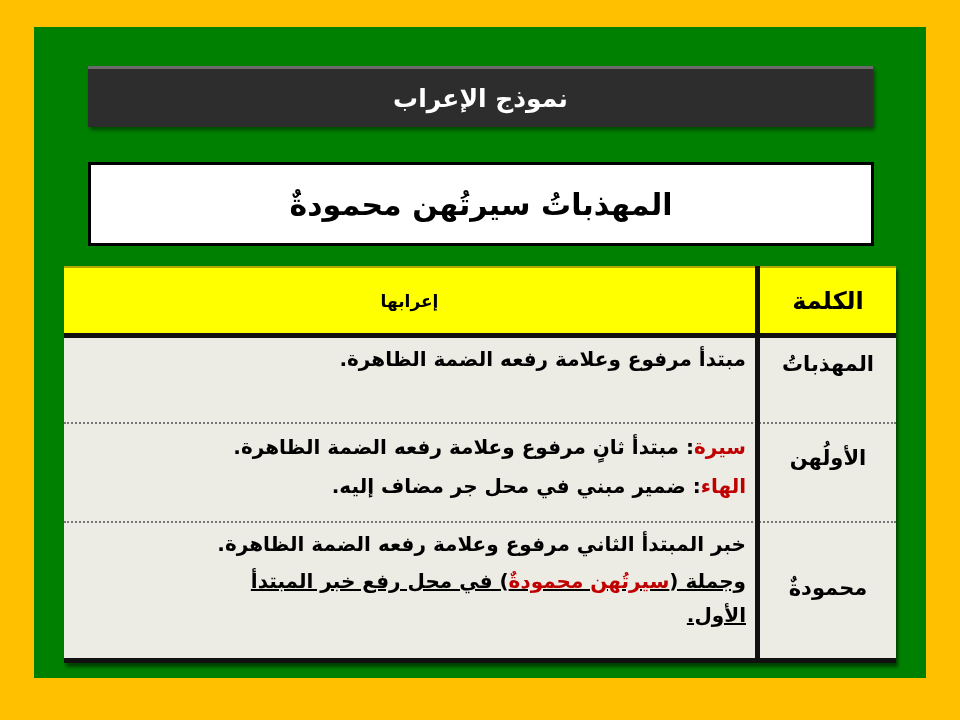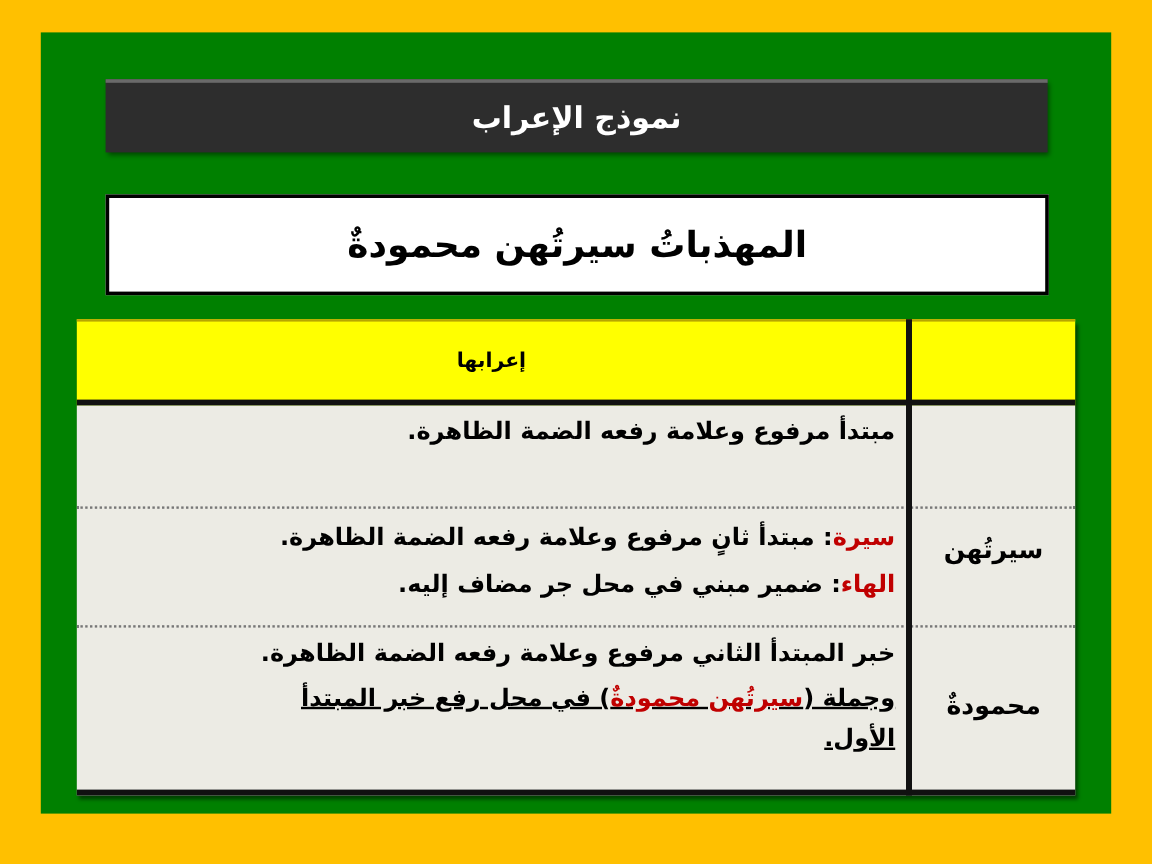--- a/index.html
+++ b/index.html
@@ -85,34 +85,36 @@
   <div class="title-bar">
     <span>نموذج الإعراب</span>
   </div>
 
   <div class="sentence-box">
     <span>المهذباتُ سيرتُهن محمودةٌ</span>
   </div>
 
   <div class="table">
     <div class="thead">
+      <div class="col-word-h">الكلمة</div>
       <div class="col-parse-h">إعرابها</div>
     </div>
     <div class="vdivider"></div>
 
     <div class="tbody">
 
       <div class="row dotted" style="top:0;height:86px;">
+        <div class="word" style="top:14px;">المهذباتُ</div>
         <div class="parse" style="top:2px;">
           <div>مبتدأ مرفوع وعلامة رفعه الضمة الظاهرة.</div>
         </div>
       </div>
 
       <div class="row dotted" style="top:86px;height:99px;">
-        <div class="word" style="top:22px;">سيرتُهن</div>
+        <div class="word" style="top:22px;">الأولُهن</div>
         <div class="parse" style="top:4px;">
           <div>
             <span class="red">سيرة</span><span>: مبتدأ ثانٍ مرفوع وعلامة رفعه الضمة الظاهرة.</span>
           </div>
           <div>
             <span class="red">الهاء</span><span>: ضمير مبني في محل جر مضاف إليه.</span>
           </div>
         </div>
       </div>
 

